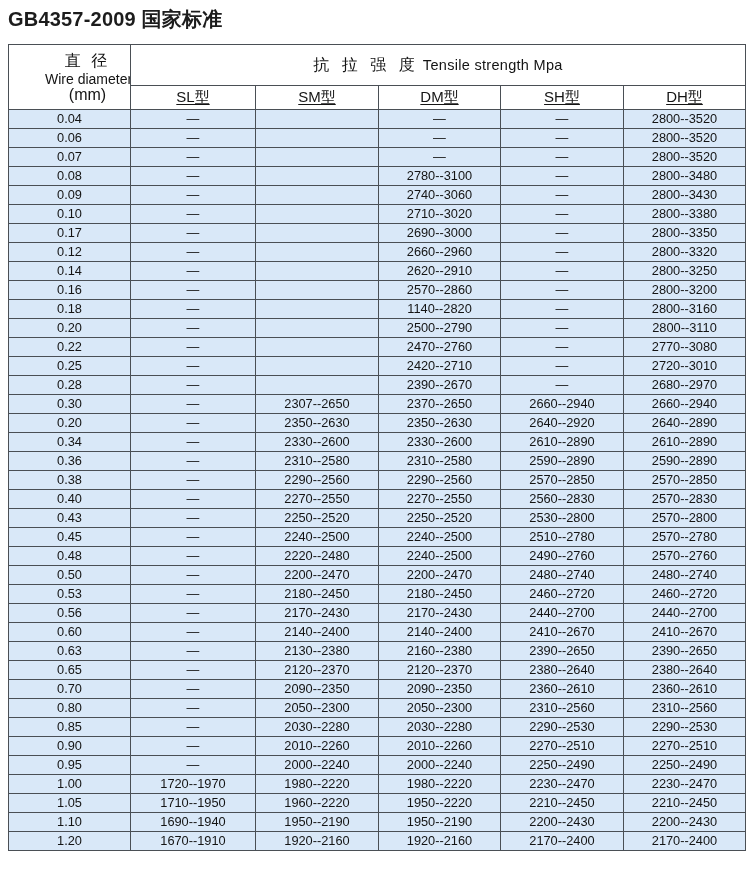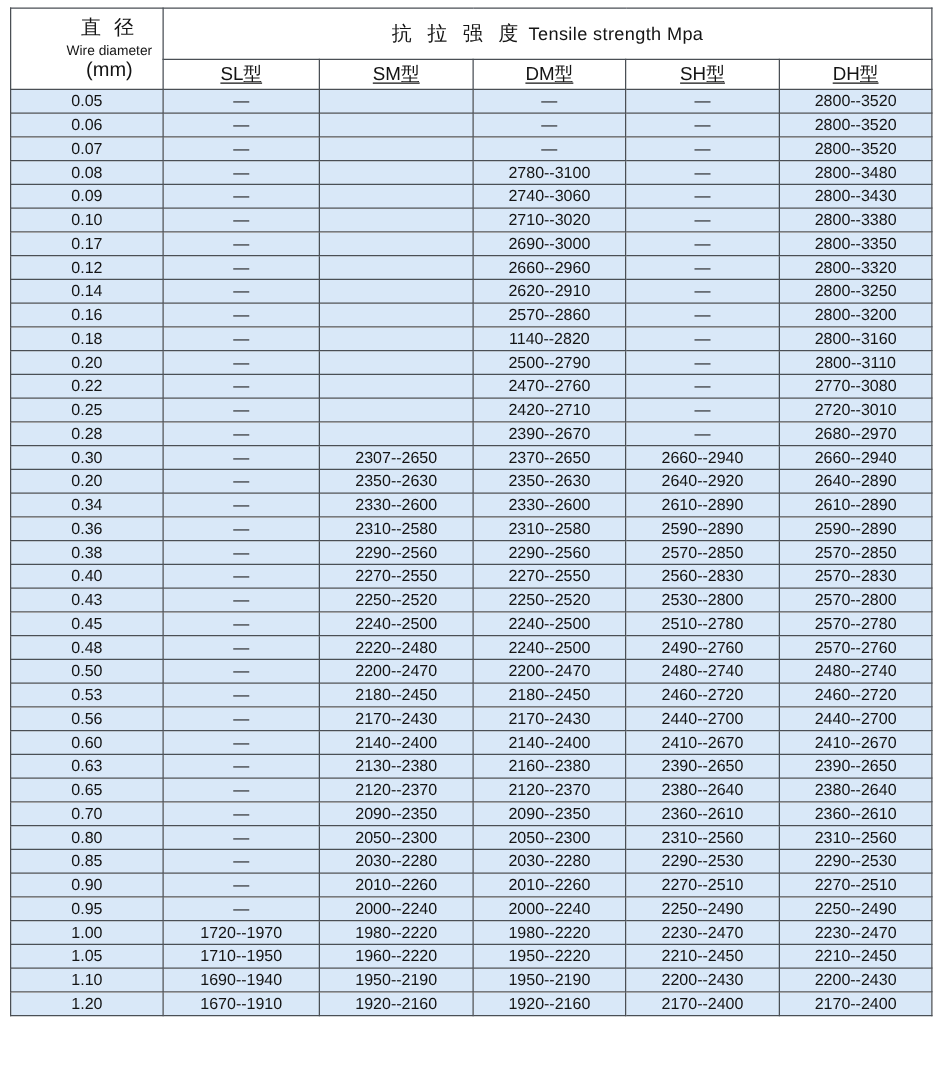--- a/index.html
+++ b/index.html
@@ -28,21 +28,21 @@
   th,td{
     border:1.5px solid var(--border);
     text-align:center;
     vertical-align:middle;
     overflow:hidden;
     white-space:nowrap;
   }
   thead th{background:var(--header-bg);font-weight:normal;}
   .diameter-th{height:65px;padding-left:36px;}
   .diameter-zh{font-size:16px;letter-spacing:3px;line-height:20px;}
-  .diameter-en{font-size:11px;line-height:16px;}
+  .diameter-en{font-size:14px;line-height:16px;}
   .diameter-unit{font-size:16px;line-height:16px;}
   .strength-th{height:41px;font-size:15px;border-radius:12px;}
   .strength-zh{font-size:16px;letter-spacing:4px;}
   .strength-en{font-size:14.5px;letter-spacing:0.3px;}
   .type-th{
     height:24px;
     font-size:15px;
     text-decoration:underline;
     text-underline-offset:2px;
     text-align:center;
@@ -52,20 +52,21 @@
     height:18px;
     font-size:12.8px;
     line-height:18px;
     padding:0;
   }
 </style>
 </head>
 <body>
 
 <div class="page">
+  <div class="title">GB4357-2009 国家标准</div>
 
   <table>
     <colgroup>
       <col style="width:122px">
       <col style="width:125px">
       <col style="width:123px">
       <col style="width:122px">
       <col style="width:123px">
       <col style="width:122px">
     </colgroup>
@@ -84,21 +85,21 @@
       <tr>
           <th class="type-th">SL型</th>
           <th class="type-th">SM型</th>
           <th class="type-th">DM型</th>
           <th class="type-th">SH型</th>
           <th class="type-th">DH型</th>
         </tr>
     </thead>
     <tbody>
         <tr>
-          <td>0.05</td>
+          <td>0.04</td>
           <td>—</td>
           <td></td>
           <td>—</td>
           <td>—</td>
           <td>2800--3520</td>
         </tr>
         <tr>
           <td>0.06</td>
           <td>—</td>
           <td></td>

